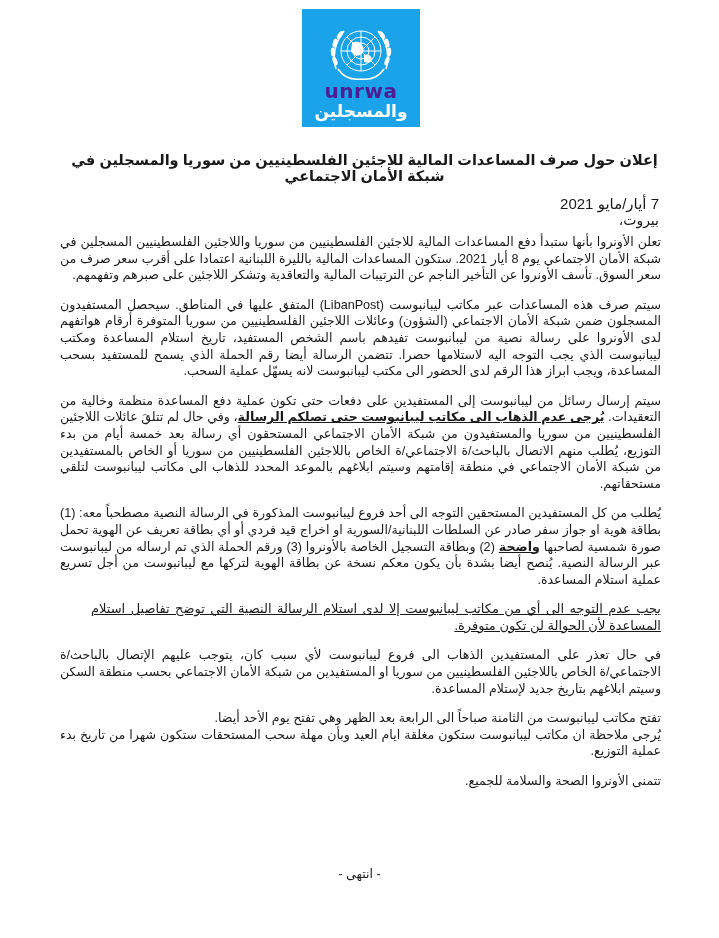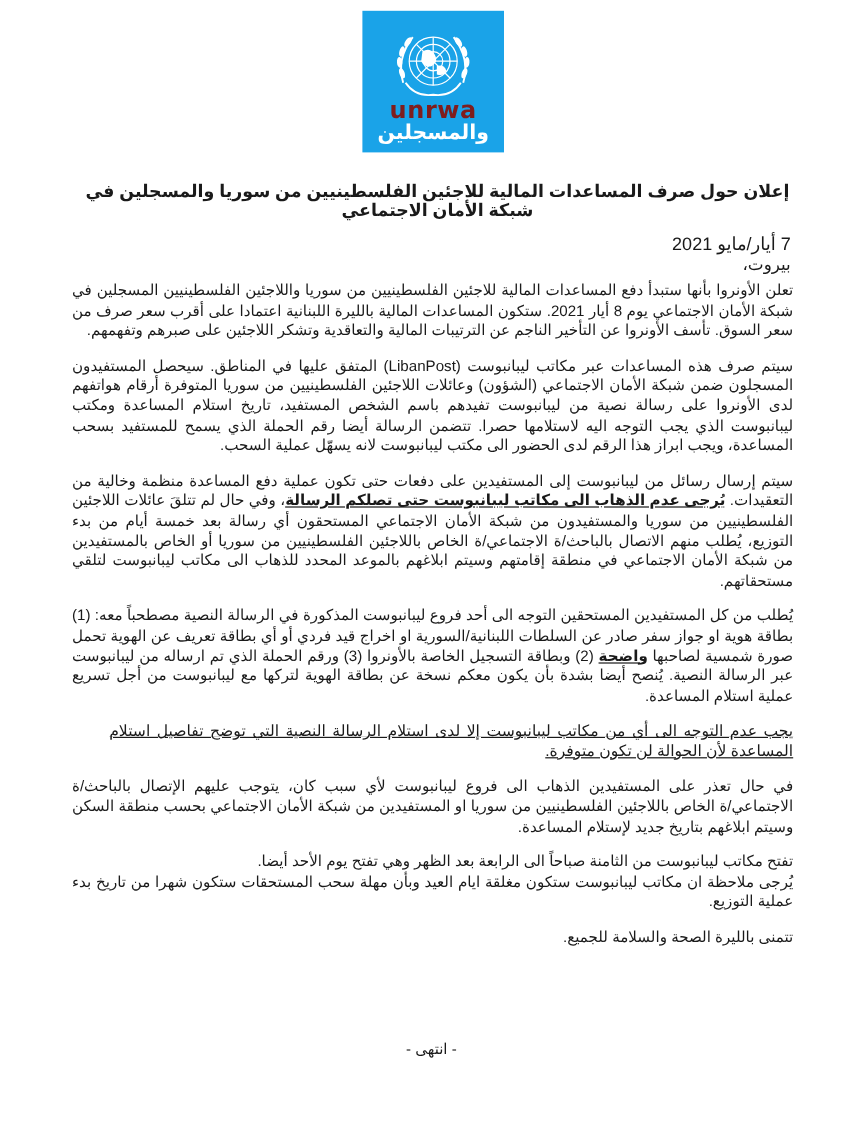--- a/index.html
+++ b/index.html
@@ -8,21 +8,21 @@
     font-family: "Liberation Sans", "DejaVu Sans", sans-serif;
     color: #1a1a1a;
   }
   .logo {
     position: absolute; left: 302px; top: 9px; width: 118px; height: 118px;
     background: #1aa3e8;
   }
   .logo svg { position: absolute; left: 0; top: 0; }
   .logo .wordmark {
     position: absolute; left: 0; right: 0; top: 70px; text-align: center;
-    color: #7f1d1d; font-weight: bold; font-size: 20px; letter-spacing: 0.5px;
+    color: #4c1d95; font-weight: bold; font-size: 20px; letter-spacing: 0.5px;
     font-family: "DejaVu Sans", sans-serif;
   }
   .logo .wordmark-ar {
     position: absolute; left: 0; right: 0; top: 92px; text-align: center;
     color: #ffffff; font-weight: bold; font-size: 17px;
     font-family: "DejaVu Sans", sans-serif;
   }
   .title {
     position: absolute; left: 70px; right: 60px; top: 152px;
     direction: rtl; text-align: center; font-weight: bold; font-size: 14.5px;
@@ -92,16 +92,16 @@
 </div>
 
 <div class="body">
   <p>تعلن الأونروا بأنها ستبدأ دفع المساعدات المالية للاجئين الفلسطينيين من سوريا واللاجئين الفلسطينيين المسجلين في شبكة الأمان الاجتماعي يوم 8 أيار 2021. ستكون المساعدات المالية بالليرة اللبنانية اعتمادا على أقرب سعر صرف من سعر السوق. تأسف الأونروا عن التأخير الناجم عن الترتيبات المالية والتعاقدية وتشكر اللاجئين على صبرهم وتفهمهم.</p>
   <p>سيتم صرف هذه المساعدات عبر مكاتب ليبانبوست (LibanPost) المتفق عليها في المناطق. سيحصل المستفيدون المسجلون ضمن شبكة الأمان الاجتماعي (الشؤون) وعائلات اللاجئين الفلسطينيين من سوريا المتوفرة أرقام هواتفهم لدى الأونروا على رسالة نصية من ليبانبوست تفيدهم باسم الشخص المستفيد، تاريخ استلام المساعدة ومكتب ليبانبوست الذي يجب التوجه اليه لاستلامها حصرا. تتضمن الرسالة أيضا رقم الحملة الذي يسمح للمستفيد بسحب المساعدة، ويجب ابراز هذا الرقم لدى الحضور الى مكتب ليبانبوست لانه يسهّل عملية السحب.</p>
   <p><span>سيتم إرسال رسائل من ليبانبوست إلى المستفيدين على دفعات حتى تكون عملية دفع المساعدة منظمة وخالية من التعقيدات. </span><span class="u">يُرجى عدم الذهاب الى مكاتب ليبانبوست حتى تصلكم الرسالة</span><span>، وفي حال لم تتلقَ عائلات اللاجئين الفلسطينيين من سوريا والمستفيدون من شبكة الأمان الاجتماعي المستحقون أي رسالة بعد خمسة أيام من بدء التوزيع، يُطلب منهم الاتصال بالباحث/ة الاجتماعي/ة الخاص باللاجئين الفلسطينيين من سوريا أو الخاص بالمستفيدين من شبكة الأمان الاجتماعي في منطقة إقامتهم وسيتم ابلاغهم بالموعد المحدد للذهاب الى مكاتب ليبانبوست لتلقي مستحقاتهم.</span></p>
   <p><span>يُطلب من كل المستفيدين المستحقين التوجه الى أحد فروع ليبانبوست المذكورة في الرسالة النصية مصطحباً معه: (1) بطاقة هوية او جواز سفر صادر عن السلطات اللبنانية/السورية او اخراج قيد فردي أو أي بطاقة تعريف عن الهوية تحمل صورة شمسية لصاحبها </span><span class="u">واضحة</span><span> (2) وبطاقة التسجيل الخاصة بالأونروا (3) ورقم الحملة الذي تم ارساله من ليبانبوست عبر الرسالة النصية. يُنصح أيضا بشدة بأن يكون معكم نسخة عن بطاقة الهوية لتركها مع ليبانبوست من أجل تسريع عملية استلام المساعدة.</span></p>
   <p class="bold-par">يجب عدم التوجه الى أي من مكاتب ليبانبوست إلا لدى استلام الرسالة النصية التي توضح تفاصيل استلام المساعدة لأن الحوالة لن تكون متوفرة.</p>
   <p>في حال تعذر على المستفيدين الذهاب الى فروع ليبانبوست لأي سبب كان، يتوجب عليهم الإتصال بالباحث/ة الاجتماعي/ة الخاص باللاجئين الفلسطينيين من سوريا او المستفيدين من شبكة الأمان الاجتماعي بحسب منطقة السكن وسيتم ابلاغهم بتاريخ جديد لإستلام المساعدة.</p>
   <p><span>تفتح مكاتب ليبانبوست من الثامنة صباحاً الى الرابعة بعد الظهر وهي تفتح يوم الأحد أيضا.</span><br><span>يُرجى ملاحظة ان مكاتب ليبانبوست ستكون مغلقة ايام العيد وبأن مهلة سحب المستحقات ستكون شهرا من تاريخ بدء عملية التوزيع.</span></p>
-  <p>تتمنى بالليرة الصحة والسلامة للجميع.</p>
+  <p>تتمنى الأونروا الصحة والسلامة للجميع.</p>
 </div>
 
 <div class="end">- انتهى -</div>
 
 </body></html>

